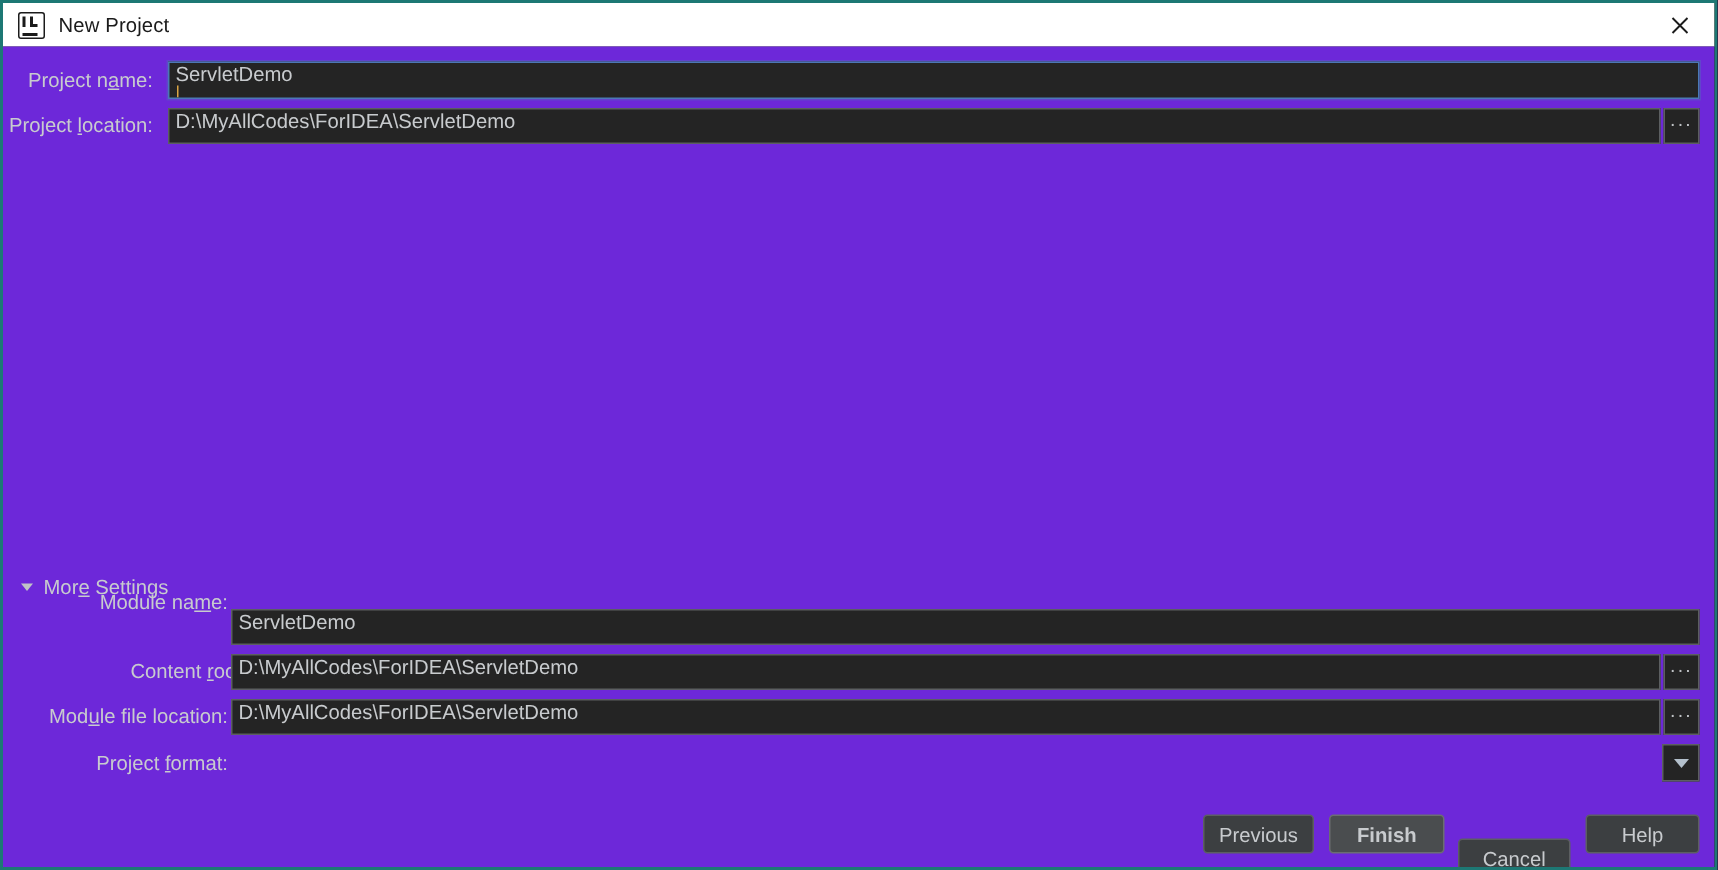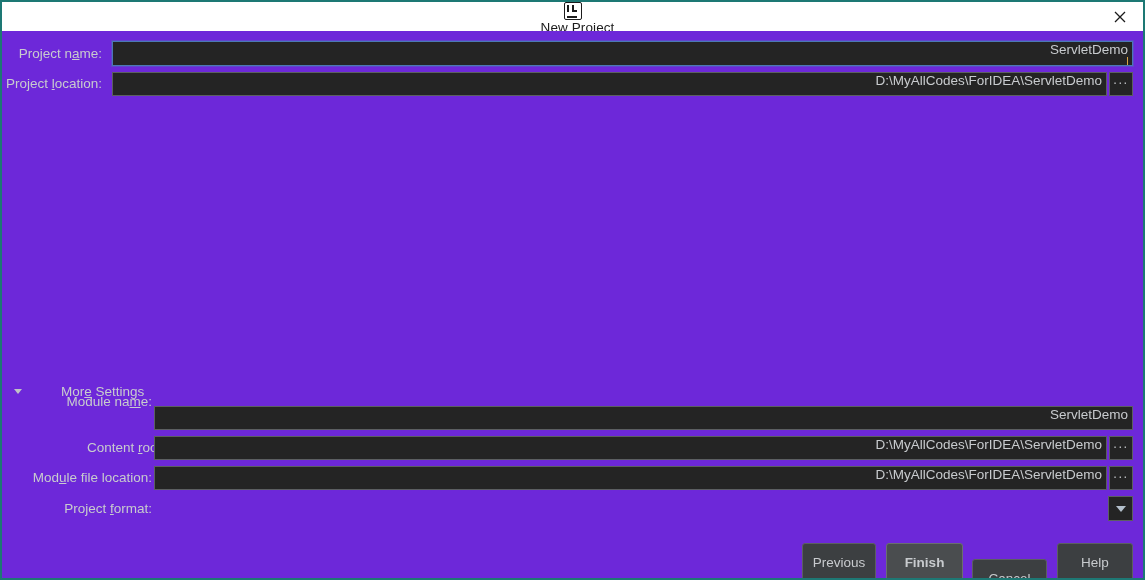--- a/index.html
+++ b/index.html
@@ -26,21 +26,20 @@
   .titlebar {
     position: absolute;
     left: 0; top: 0;
     width: 100%;
     height: 29px;
     background: #ffffff;
     display: flex;
     align-items: center;
     box-sizing: border-box;
     padding-left: 10px;
-    flex-direction: column;
   }
   .ij-icon {
     width: 16px;
     height: 16px;
     flex: 0 0 16px;
     background: #ffffff;
     border: 1px solid #1b1b1b;
     border-radius: 2px;
     position: relative;
     margin-right: 9px;
@@ -116,21 +115,21 @@
   .field {
     position: absolute;
     box-sizing: border-box;
     background: #242424;
     border: 1px solid #5c5f61;
     color: #c8cbce;
     font-size: 13.5px;
     font-family: "Liberation Sans", sans-serif;
     padding: 0 4px;
     display: flex;
-    align-items: flex-end;
+    align-items: flex-start;
     white-space: nowrap;
     overflow: hidden;
     flex-direction: column;
   }
   .field.focused {
     border: 1px solid #4b78b5;
     box-shadow: 0 0 0 1px rgba(75,120,181,0.35);
   }
   .caret {
     display: inline-block;
@@ -175,41 +174,40 @@
 
   
   .more-settings {
     position: absolute;
     left: 12px;
     top: 353px;
     display: flex;
     align-items: center;
     cursor: pointer;
     user-select: none;
-    gap: 32px;
   }
   .ms-tri {
     width: 0; height: 0;
     border-left: 4.5px solid transparent;
     border-right: 4.5px solid transparent;
     border-top: 5.5px solid #c0c3c6;
     margin-right: 7px;
   }
   .ms-label {
     font-size: 13.5px;
     color: #c8cbce;
     white-space: nowrap;
   }
   .ms-label u { text-decoration: underline; text-underline-offset: 1px; }
 
   
   .btn {
     position: absolute;
     box-sizing: border-box;
-    height: 38px;
+    height: 26px;
     background: #3c3f41;
     border: 1px solid #5c5f61;
     border-radius: 3px;
     color: #c8cbce;
     font-size: 13.5px;
     font-family: "Liberation Sans", sans-serif;
     display: flex;
     align-items: center;
     justify-content: center;
     cursor: pointer;

